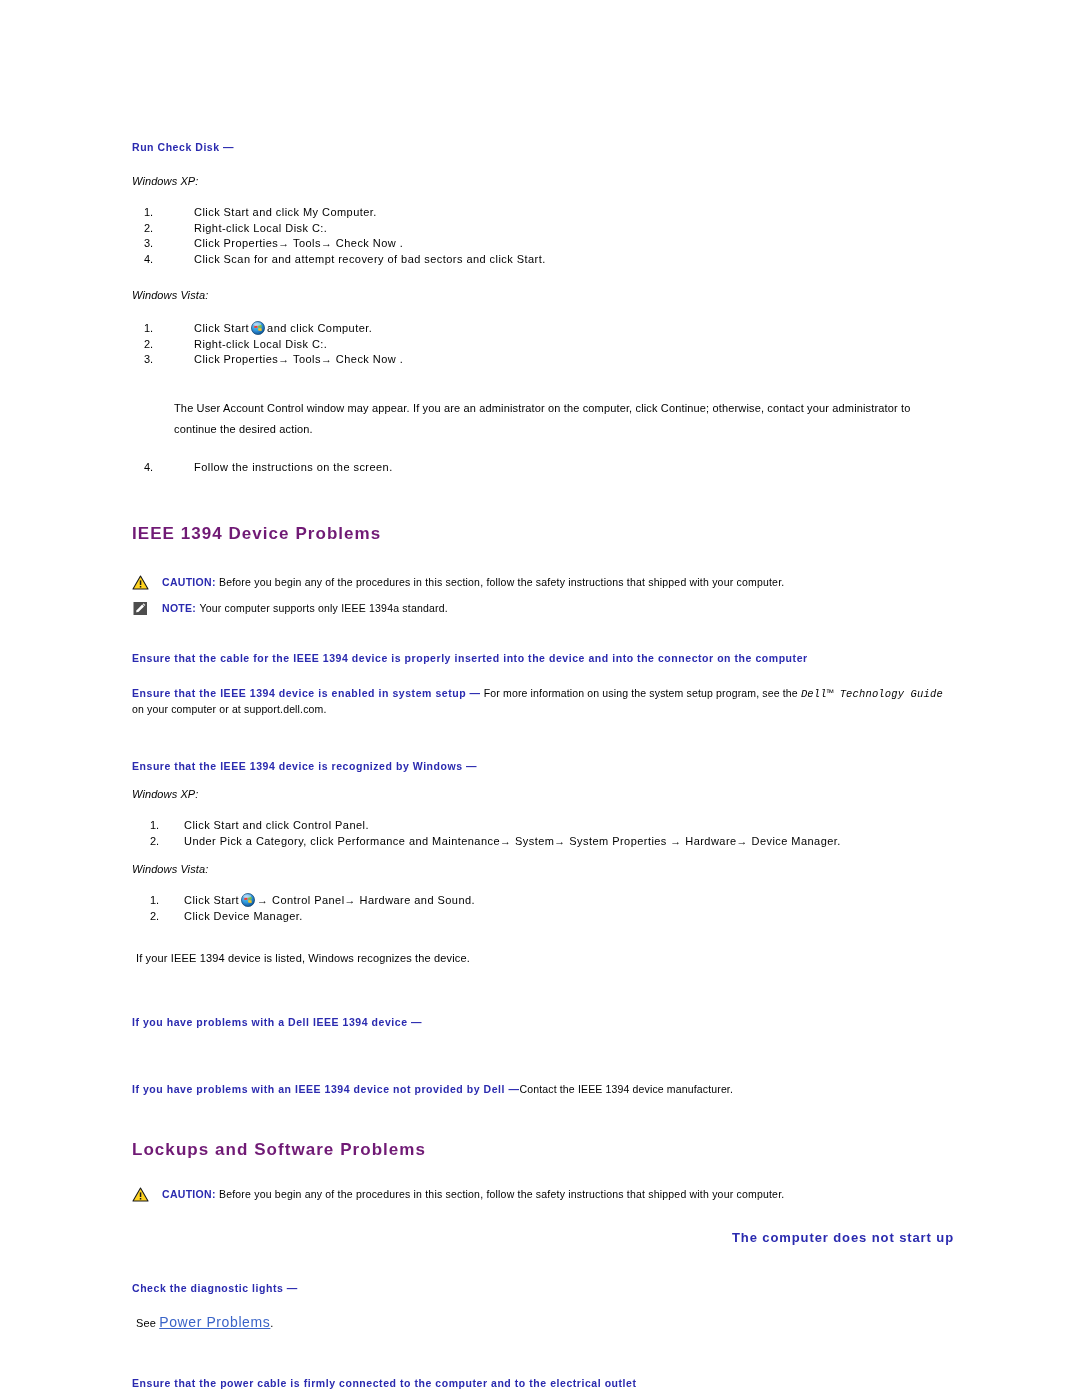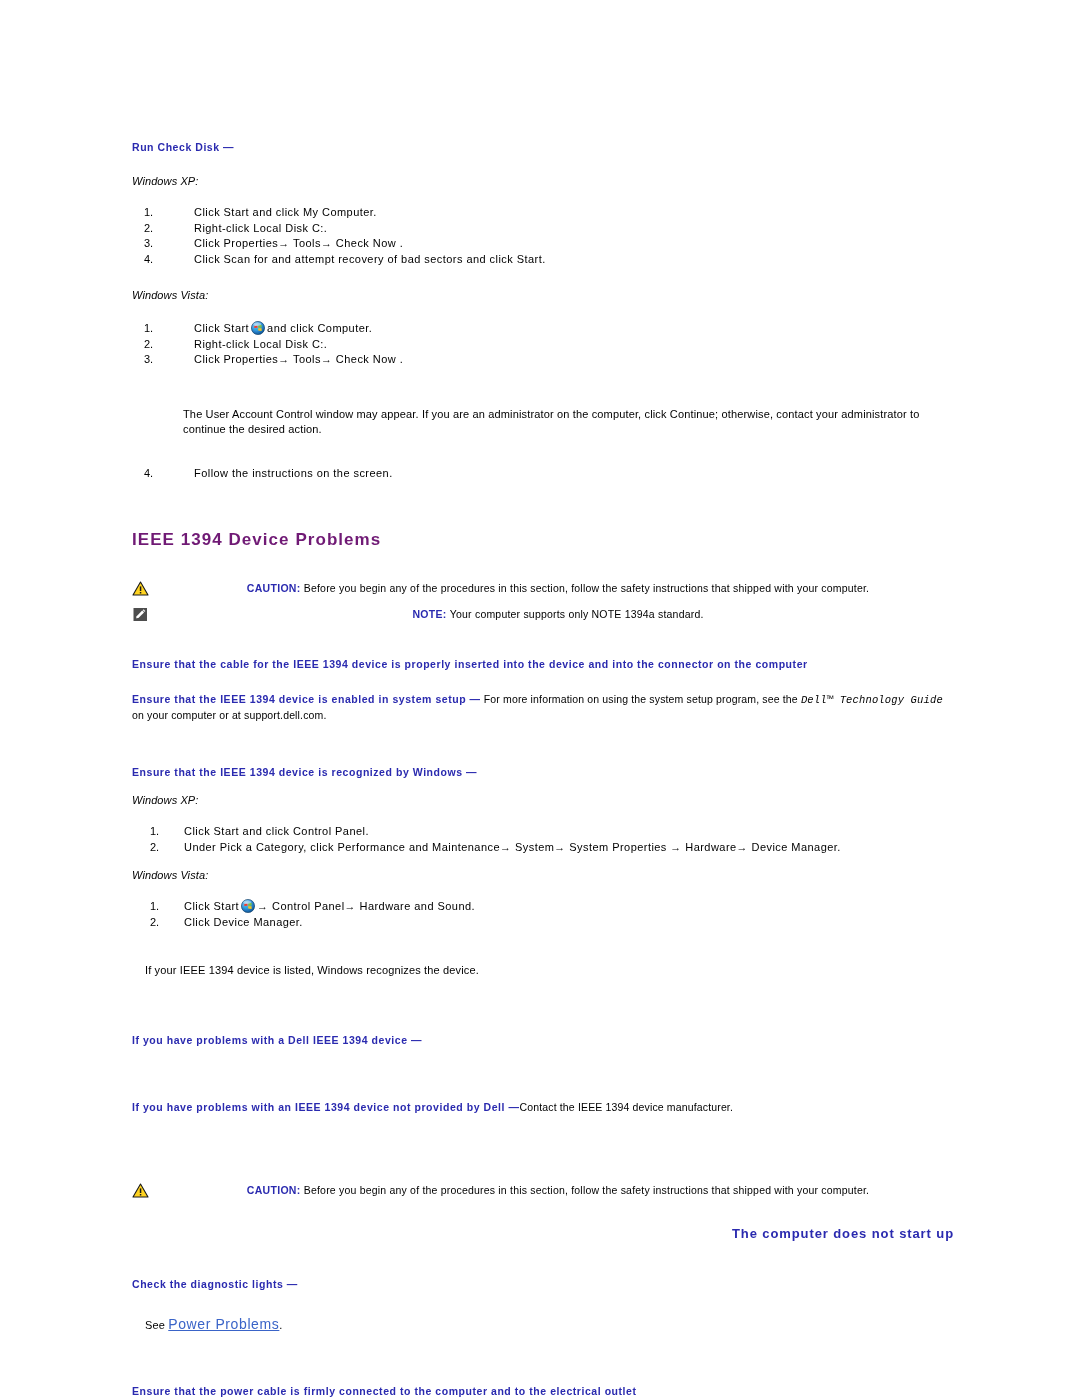--- a/index.html
+++ b/index.html
@@ -51,22 +51,22 @@
   .osname {
     font-size: 11px;
     font-style: italic;
     color: #000000;
     margin: 0;
     letter-spacing: 0.1px;
   }
   .body-text {
     font-size: 11px;
     color: #000000;
-    margin: 13px;
-    line-height: 15px;
+    margin: 4px;
+    line-height: 21px;
     letter-spacing: 0.15px;
   }
   .h1 {
     color: #701a75;
     font-size: 17px;
     font-weight: bold;
     letter-spacing: 1.05px;
     margin: 0;
     line-height: 22px;
   }
@@ -146,21 +146,20 @@
     position: absolute;
     left: 0;
     top: 0;
     width: 17px;
     height: 15px;
     display: block;
   }
   .admon-body {
     display: block;
     padding-top: 1px;
-    text-align: center;
   }
 
   
   .orb {
     display: inline-block;
     width: 14px;
     height: 14px;
     vertical-align: -3px;
     margin: 0 2px;
   }
@@ -227,21 +226,21 @@
     <div class="sp10"></div>
     <div class="admon">
       <span class="adicon">
         <svg width="17" height="15" viewBox="0 0 17 15">
             <rect x="1.5" y="1" width="13.5" height="13" fill="#4d4d4d"></rect>
             <path d="M4 11.3 L4.6 9.2 L10.2 3.6 L12 5.4 L6.4 11 Z" fill="#ffffff"></path>
             <path d="M10.6 3.2 L11.6 2.2 L13.4 4 L12.4 5 Z" fill="#e6e6e6"></path>
             <path d="M4 11.3 L4.5 10.1 L5.2 10.8 Z" fill="#bfbfbf"></path>
           </svg>
       </span>
-      <span class="admon-body note-text"><span>NOTE:</span> <span class="n-body">Your computer supports only NOTE 1394a standard.</span></span>
+      <span class="admon-body note-text"><span>NOTE:</span> <span class="n-body">Your computer supports only IEEE 1394a standard.</span></span>
     </div>
 
     <div class="sp34"></div>
     <p class="leadin">Ensure that the cable for the IEEE 1394 device is properly inserted into the device and into the connector on the computer</p>
     <div class="sp20"></div>
     <p class="leadin"><span>Ensure that the IEEE 1394 device is enabled in system setup —</span><span class="cont"> <span>For more information on using the system setup program, see the</span> <span class="ital">Dell™ Technology Guide</span> <span>on your computer or at support.dell.com.</span></span></p>
 
     <div class="sp42"></div>
     <p class="leadin">Ensure that the IEEE 1394 device is recognized by Windows —</p>
     <div class="sp14"></div>
@@ -276,20 +275,21 @@
     <p class="body-text">If your IEEE 1394 device is listed, Windows recognizes the device.</p>
 
     <div class="sp42"></div>
     <p class="leadin">If you have problems with a Dell IEEE 1394 device —</p>
     <div class="sp14"></div>
 
     <div class="sp38"></div>
     <p class="leadin"><span>If you have problems with an IEEE 1394 device not provided by Dell —</span><span class="cont">Contact the IEEE 1394 device manufacturer.</span></p>
 
     <div class="sp42"></div>
+    <h1 class="h1">Lockups and Software Problems</h1>
     <div class="sp26"></div>
     <div class="admon">
       <span class="adicon">
         <svg width="17" height="15" viewBox="0 0 17 15">
             <polygon points="8.5,1 16,14 1,14" fill="#ffd320" stroke="#1a1a1a" stroke-width="1.1" stroke-linejoin="round"></polygon>
             <rect x="7.8" y="5.4" width="1.5" height="4.6" fill="#1a1a1a"></rect>
             <rect x="7.8" y="11" width="1.5" height="1.5" fill="#1a1a1a"></rect>
           </svg>
       </span>
       <span class="admon-body note-text"><span>CAUTION:</span> <span class="n-body">Before you begin any of the procedures in this section, follow the safety instructions that shipped with your computer.</span></span>

